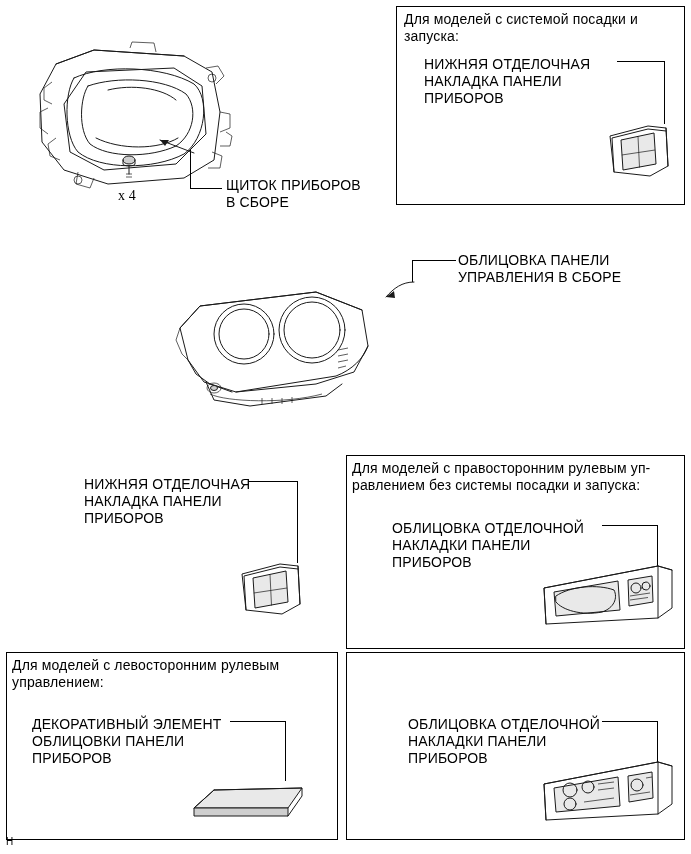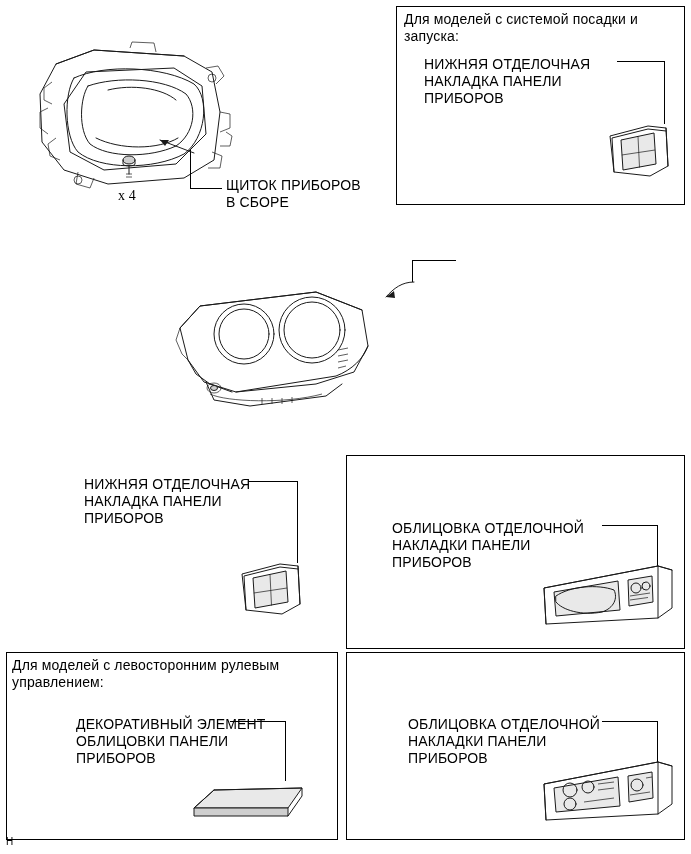--- a/index.html
+++ b/index.html
@@ -136,23 +136,27 @@
     <path class="ln-t" d="M14 40 L10 52 L16 66 L22 72"></path>
   </svg>
 
   <div class="lead h" style="left:412px; top:260px; width:44px;"></div>
   <div class="lead v" style="left:412px; top:260px; height:22px;"></div>
   <svg class="art" style="left:368px; top:278px;" width="50" height="26" viewBox="0 0 50 26">
     <path class="ln" d="M46 4 C34 4 26 10 18 19"></path>
     <path class="fl-k" d="M18 19 L26 13 L27 20 Z"></path>
   </svg>
 
+  <div class="cap" style="left:458px; top:252px; width:210px;">ОБЛИЦОВКА ПАНЕЛИ
+УПРАВЛЕНИЯ В СБОРЕ</div>
 
   <div class="box" style="left:346px; top:455px; width:339px; height:194px;"></div>
 
+  <div class="cap" style="left:352px; top:460px; width:334px;">Для моделей с правосторонним рулевым уп-
+равлением без системы посадки и запуска:</div>
 
   <div class="cap" style="left:392px; top:520px; width:220px;">ОБЛИЦОВКА ОТДЕЛОЧНОЙ
 НАКЛАДКИ ПАНЕЛИ
 ПРИБОРОВ</div>
 
   <div class="lead h" style="left:602px; top:525px; width:56px;"></div>
   <div class="lead v" style="left:657px; top:525px; height:47px;"></div>
 
   <svg class="art" style="left:540px; top:562px;" width="136" height="72" viewBox="0 0 136 72">
     <path class="fl-w" d="M4 26 L118 4 L132 8 L132 46 L118 56 L6 62 Z"></path>
@@ -181,21 +185,21 @@
     <path class="ln-t" d="M34 14.5 L35.5 45.5"></path>
     <path class="ln-t" d="M17.8 33 L51 28"></path>
     <path class="ln" d="M62 6 L64 44"></path>
   </svg>
 
   <div class="box" style="left:6px; top:652px; width:332px; height:188px;"></div>
 
   <div class="cap" style="left:12px; top:657px; width:324px;">Для моделей с левосторонним рулевым
 управлением:</div>
 
-  <div class="cap" style="left:32px; top:716px; width:220px;margin-left:44px;">ДЕКОРАТИВНЫЙ ЭЛЕМЕНТ
+  <div class="cap" style="left:32px; top:716px; width:220px;">ДЕКОРАТИВНЫЙ ЭЛЕМЕНТ
 ОБЛИЦОВКИ ПАНЕЛИ
 ПРИБОРОВ</div>
 
   <div class="lead h" style="left:230px; top:721px; width:56px;"></div>
   <div class="lead v" style="left:285px; top:721px; height:60px;"></div>
 
   <svg class="art" style="left:188px; top:778px;" width="124" height="48" viewBox="0 0 124 48">
     <path class="fl-g" d="M6 30 L26 12 L114 10 L100 30 Z"></path>
     <path class="fl-d" d="M6 30 L100 30 L100 38 L6 38 Z"></path>
     <path class="ln" d="M26 12 L114 10 L114 18 L100 38"></path>

